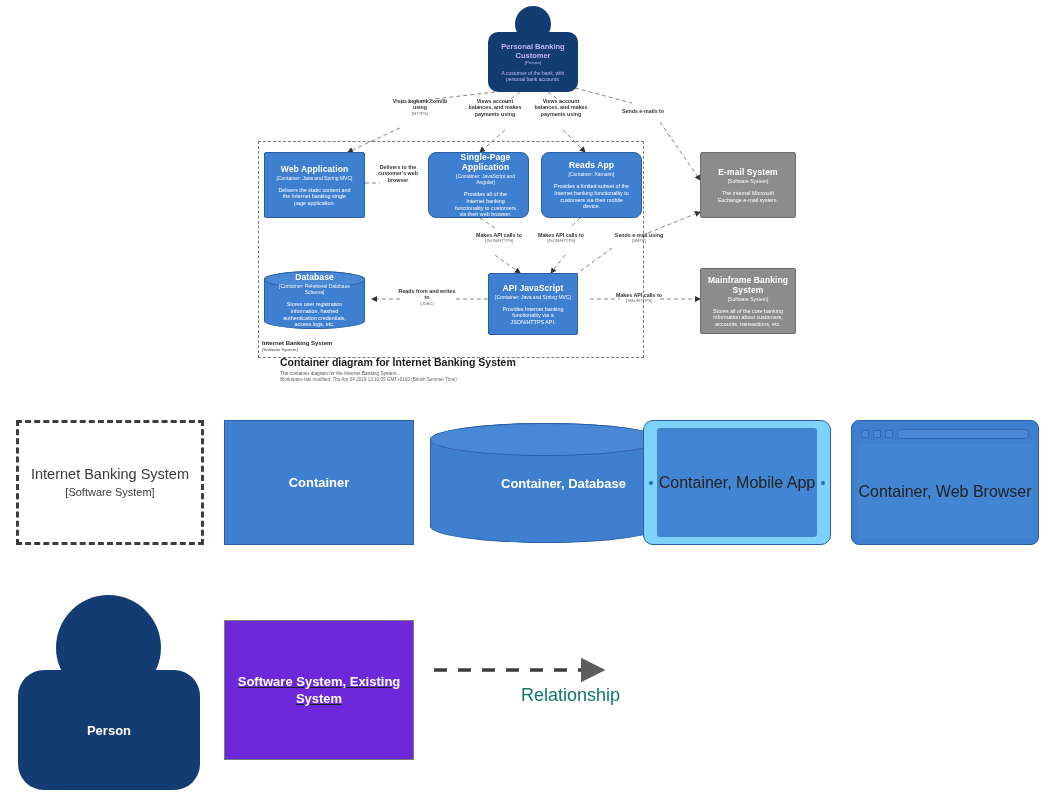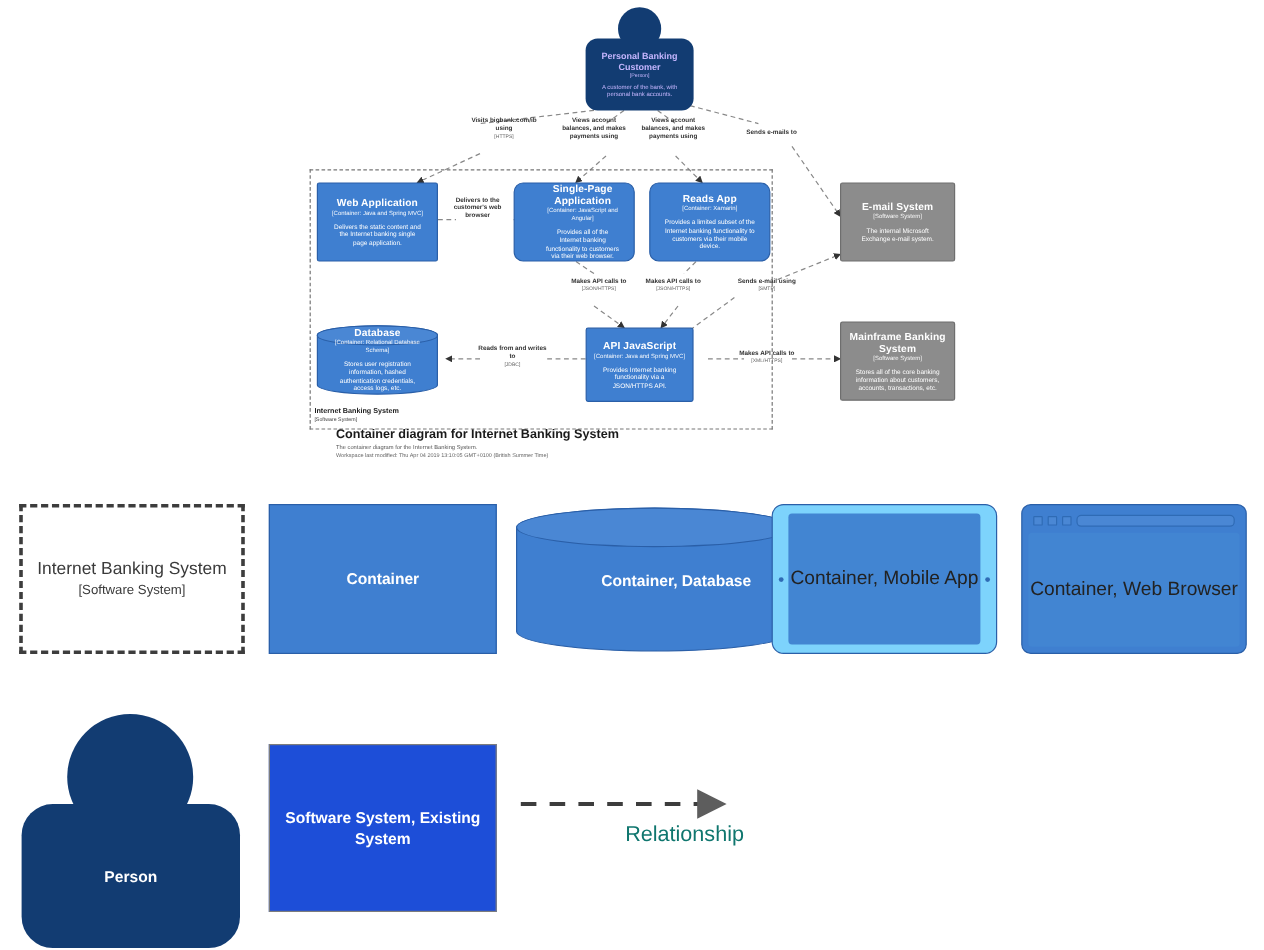--- a/index.html
+++ b/index.html
@@ -155,21 +155,21 @@
   .legend-key .lk-text {
     color: #fff; font-size: 13px; font-weight: bold; line-height: 17px;
     padding: 0 10px;
   }
   .legend-key.dashed {
     border: 3px dashed #3d3d3d;
     background: #fff;
   }
   .legend-key.dashed .lk-name { color: #3a3a3a; font-size: 14.5px; line-height: 19px; }
   .legend-key.dashed .lk-type { color: #3a3a3a; font-size: 11px; line-height: 16px; }
-  .legend-key.grey { background: #1d4ed8; border: 1px solid #7d7d7d; }
+  .legend-key.grey { background: #6d28d9; border: 1px solid #7d7d7d; text-decoration: underline; }
 
   
   .tablet {
     background: #7dd3fc;
     border: 1px solid #2a5fa8;
     border-radius: 10px;
     position: absolute;
     box-sizing: border-box;
     display: flex; align-items: center; justify-content: center;
   }

